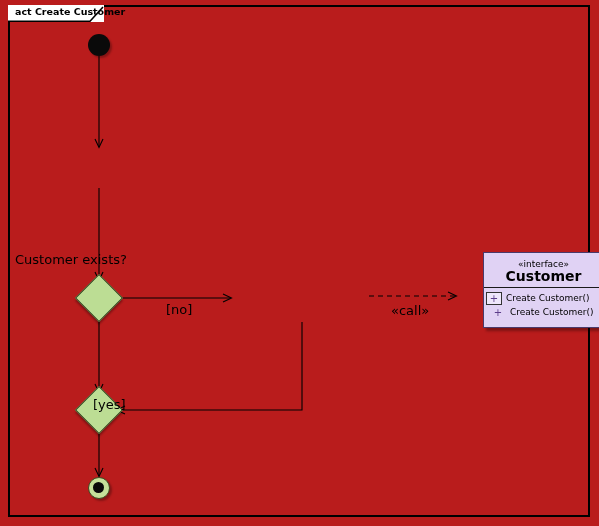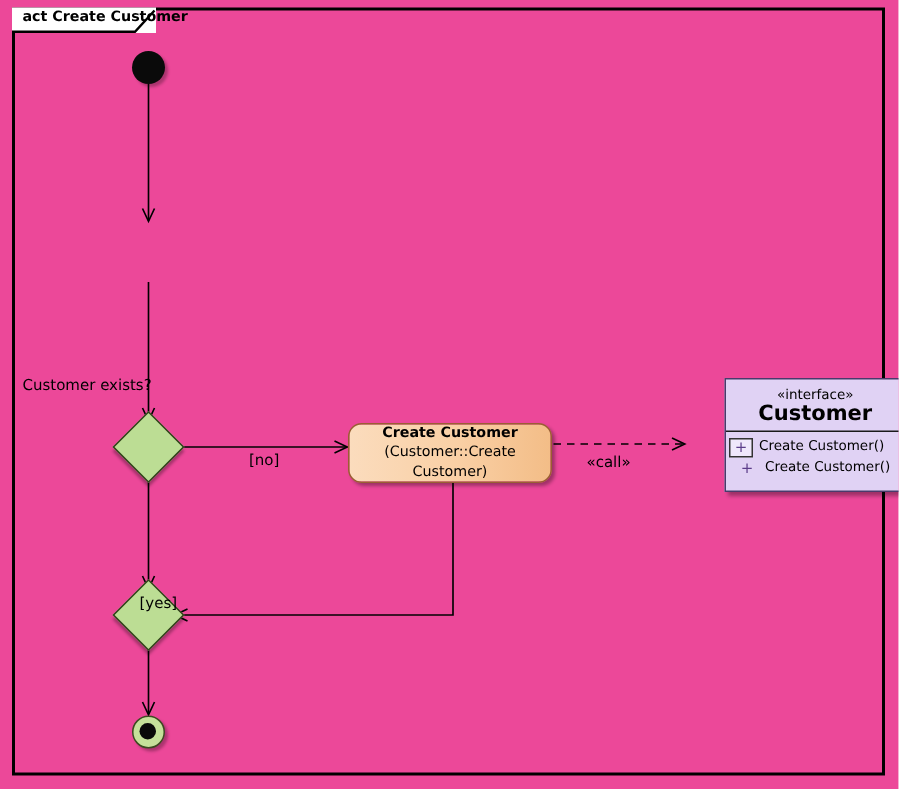--- a/index.html
+++ b/index.html
@@ -10,21 +10,21 @@
   body {
     width: 599px;
     height: 526px;
     font-family: "DejaVu Sans", "Liberation Sans", sans-serif;
     overflow: hidden;
   }
   #canvas {
     position: relative;
     width: 599px;
     height: 526px;
-    background: #ec4899;
+    background: #b91c1c;
   }
   
   .frame {
     position: absolute;
     left: 8px;
     top: 5px;
     width: 582px;
     height: 512px;
     border: 2px solid #000000;
     box-sizing: border-box;
@@ -204,21 +204,21 @@
     box-sizing: border-box;
     height: 13px;
     line-height: 11px;
     margin-left: -4px;
   }
   .op-name { margin-left: 4px; white-space: nowrap; }
 
   
   .edge-label {
     position: absolute;
-    font-size: 10px;
+    font-size: 13px;
     color: #000000;
     white-space: nowrap;
   }
   #label-guard { left: 15px; top: 252px; }
   #label-no { left: 166px; top: 302px; }
   #label-yes { left: 93px; top: 357px; margin-top: 40px; }
   #label-call { left: 391px; top: 303px; text-align: right; }
 </style>
 </head>
 <body>
@@ -255,24 +255,20 @@
     <line x1="369" y1="296" x2="456" y2="296" stroke="#000000" stroke-width="1.1" stroke-dasharray="5,4" marker-end="url(#openArrow)"></line>
   </svg>
 
   <div class="initial-node"></div>
 
 
   <div class="decision" id="decision-1"></div>
 
   <div class="decision" id="decision-2"></div>
 
-  <div class="action" id="action-create">
-    <div class="action-title">Create Customer</div>
-    <div class="action-sub">(Customer::Create Customer)</div>
-  </div>
 
   <div class="final-node">
     <div class="dot"></div>
   </div>
 
   <div class="iface">
     <div class="iface-head">
       <div class="iface-stereo">«interface»</div>
       <div class="iface-name">Customer</div>
     </div>

